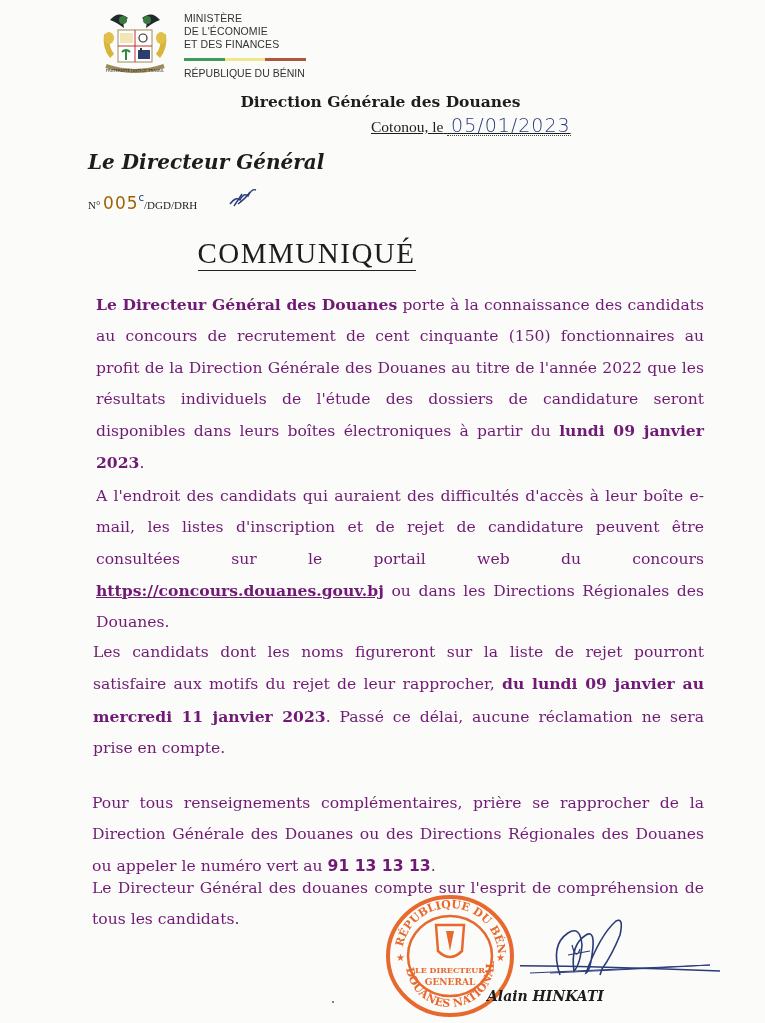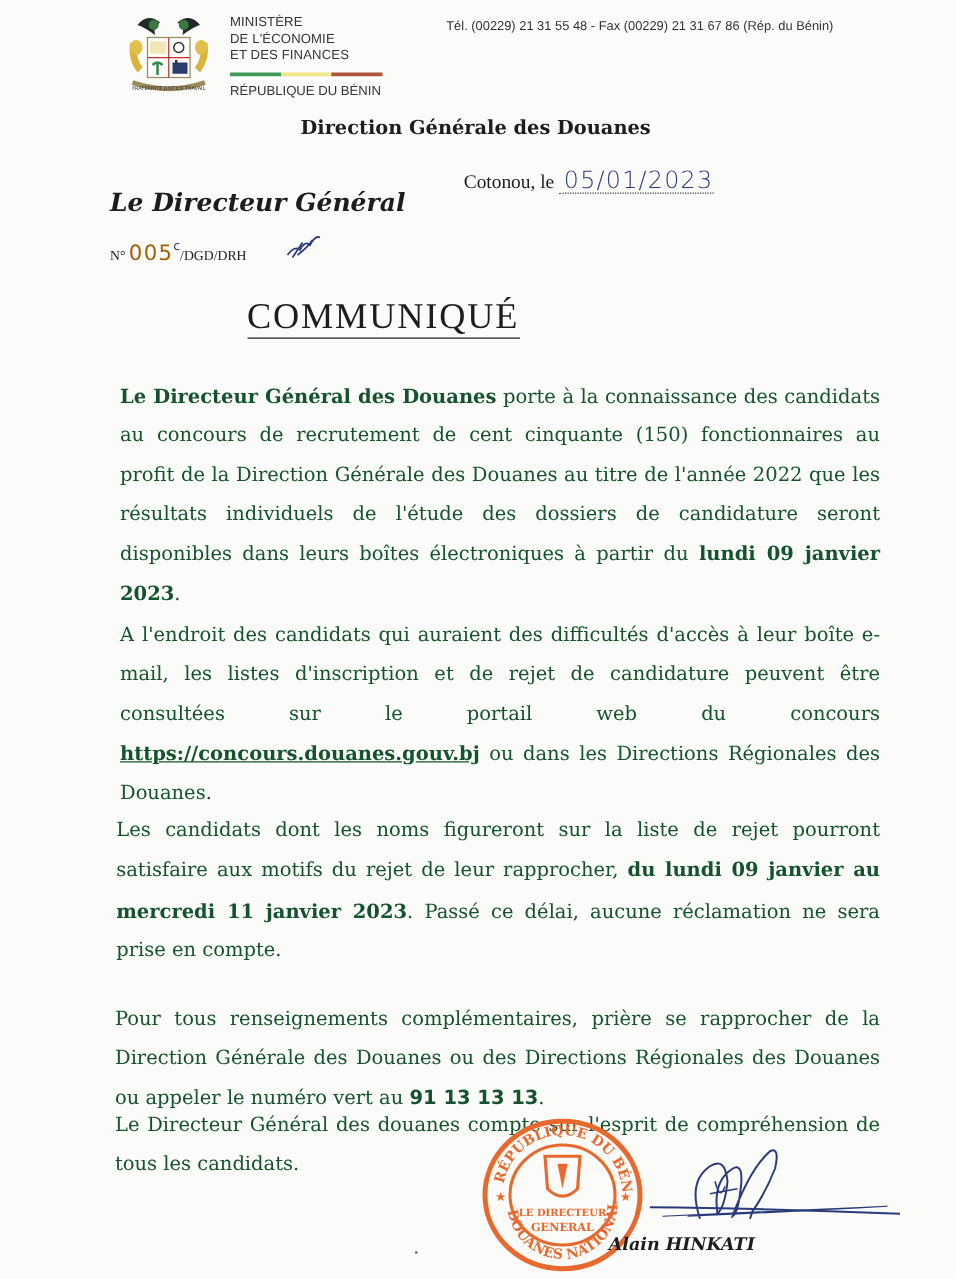--- a/index.html
+++ b/index.html
@@ -13,35 +13,35 @@
   .ministry { left: 184px; top: 12px; font-family: "Liberation Sans", sans-serif; font-size: 10.5px; line-height: 13px; color: #333; letter-spacing: 0.1px; }
   .tricolor { left: 184px; top: 58px; width: 122px; height: 3px; display: flex; }
   .tricolor span { flex: 1; height: 3px; }
   .republic { left: 184px; top: 67px; font-family: "Liberation Sans", sans-serif; font-size: 10.5px; color: #333; }
 
   
   .contacts { left: 357px; top: 12px; font-family: "Liberation Sans", sans-serif; font-size: 10.3px; line-height: 20px; color: #333; }
 
   .dgd-title { left: 0; width: 721px; top: 92px; text-align: center; font-weight: bold; font-size: 15.5px; font-family: "DejaVu Serif", serif; padding-left: 40px; }
 
-  .place-date { left: 371px; top: 133px; font-size: 15.5px; font-family: "Liberation Serif", serif; }
+  .place-date { left: 371px; top: 114px; font-size: 15.5px; font-family: "Liberation Serif", serif; text-decoration: underline; }
   .place-date .hand { font-family: "DejaVu Sans", sans-serif; font-size: 19px; color: #2a3b7a; font-weight: 300; letter-spacing: 1px; }
   .place-date .dots { border-bottom: 1px dotted #444; }
 
   .dg-label { left: 88px; top: 150px; font-weight: bold; font-style: italic; font-size: 20px; }
 
   .ref { left: 88px; top: 193px; font-family: "Liberation Serif", serif; font-size: 11px; }
   .ref .hand { font-family: "DejaVu Sans", sans-serif; font-size: 17px; color: #a16207; letter-spacing: 1px; }
   .ref .sup { font-family: "DejaVu Sans", sans-serif; font-size: 10px; color: #2a3b7a; position: relative; top: -8px; }
   .initial { left: 228px; top: 186px; width: 30px; height: 22px; }
 
   .comm-title { left: 0; width: 613px; top: 237px; text-align: center; font-family: "Liberation Serif", serif; font-size: 29px; letter-spacing: 1.5px; }
   .comm-title span { border-bottom: 1.5px solid #222; padding-bottom: 1px; }
 
-  .body-text { left: 96px; width: 608px; font-family: "DejaVu Serif", serif; font-size: 15.6px; line-height: 31.3px; text-align: justify; color: #14532d; margin-top: 12px; }
+  .body-text { left: 96px; width: 608px; font-family: "DejaVu Serif", serif; font-size: 15.6px; line-height: 31.3px; text-align: justify; color: #701a75; }
   .body-text b { font-weight: bold; }
   .p1 { top: 289px; }
   .p2 { top: 481px; }
   .p3 { top: 637px; left: 93px; width: 611px; }
   .p4 { top: 788px; left: 92px; width: 612px; }
   .p5 { top: 873px; left: 92px; width: 612px; }
   .link { font-weight: bold; text-decoration: underline; }
 
   .stamp { left: 384px; top: 893px; width: 132px; height: 126px; }
   .signature { left: 520px; top: 915px; width: 210px; height: 70px; }
@@ -78,21 +78,20 @@
   <div>ET DES FINANCES</div>
 </div>
 <div class="abs tricolor">
   <span style="background:#3f9a5a"></span>
   <span style="background:#f0e68c"></span>
   <span style="background:#b0553f"></span>
 </div>
 <div class="abs republic">RÉPUBLIQUE DU BÉNIN</div>
 
 <div class="abs contacts">
-  <div>Tél. (00229) 21 31 55 48 - Fax (00229) 21 31 67 86 (Rép. du Bénin)</div>
 </div>
 
 <div class="abs dgd-title">Direction Générale des Douanes</div>
 
 <div class="abs place-date">
   <span>Cotonou, le</span>
   <span class="dots">&nbsp;<span class="hand">05/01/2023</span></span>
 </div>
 
 <div class="abs dg-label">Le Directeur Général</div>

